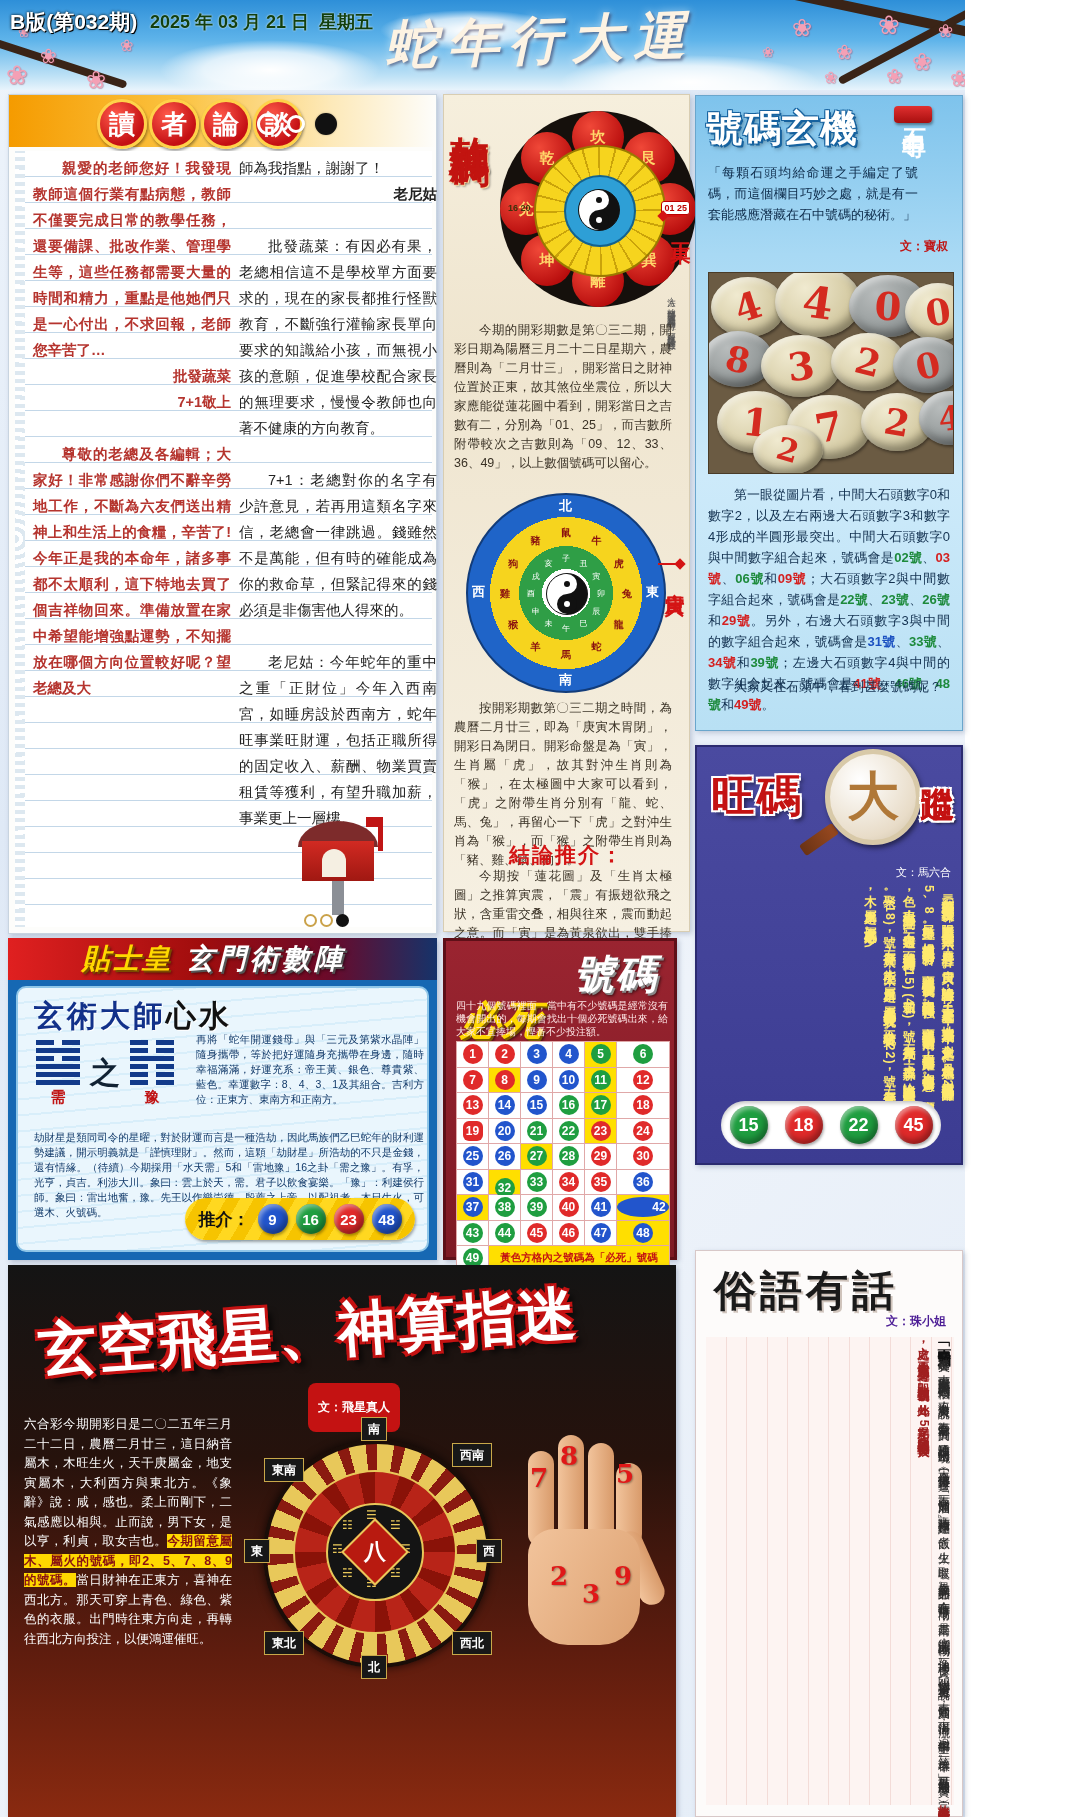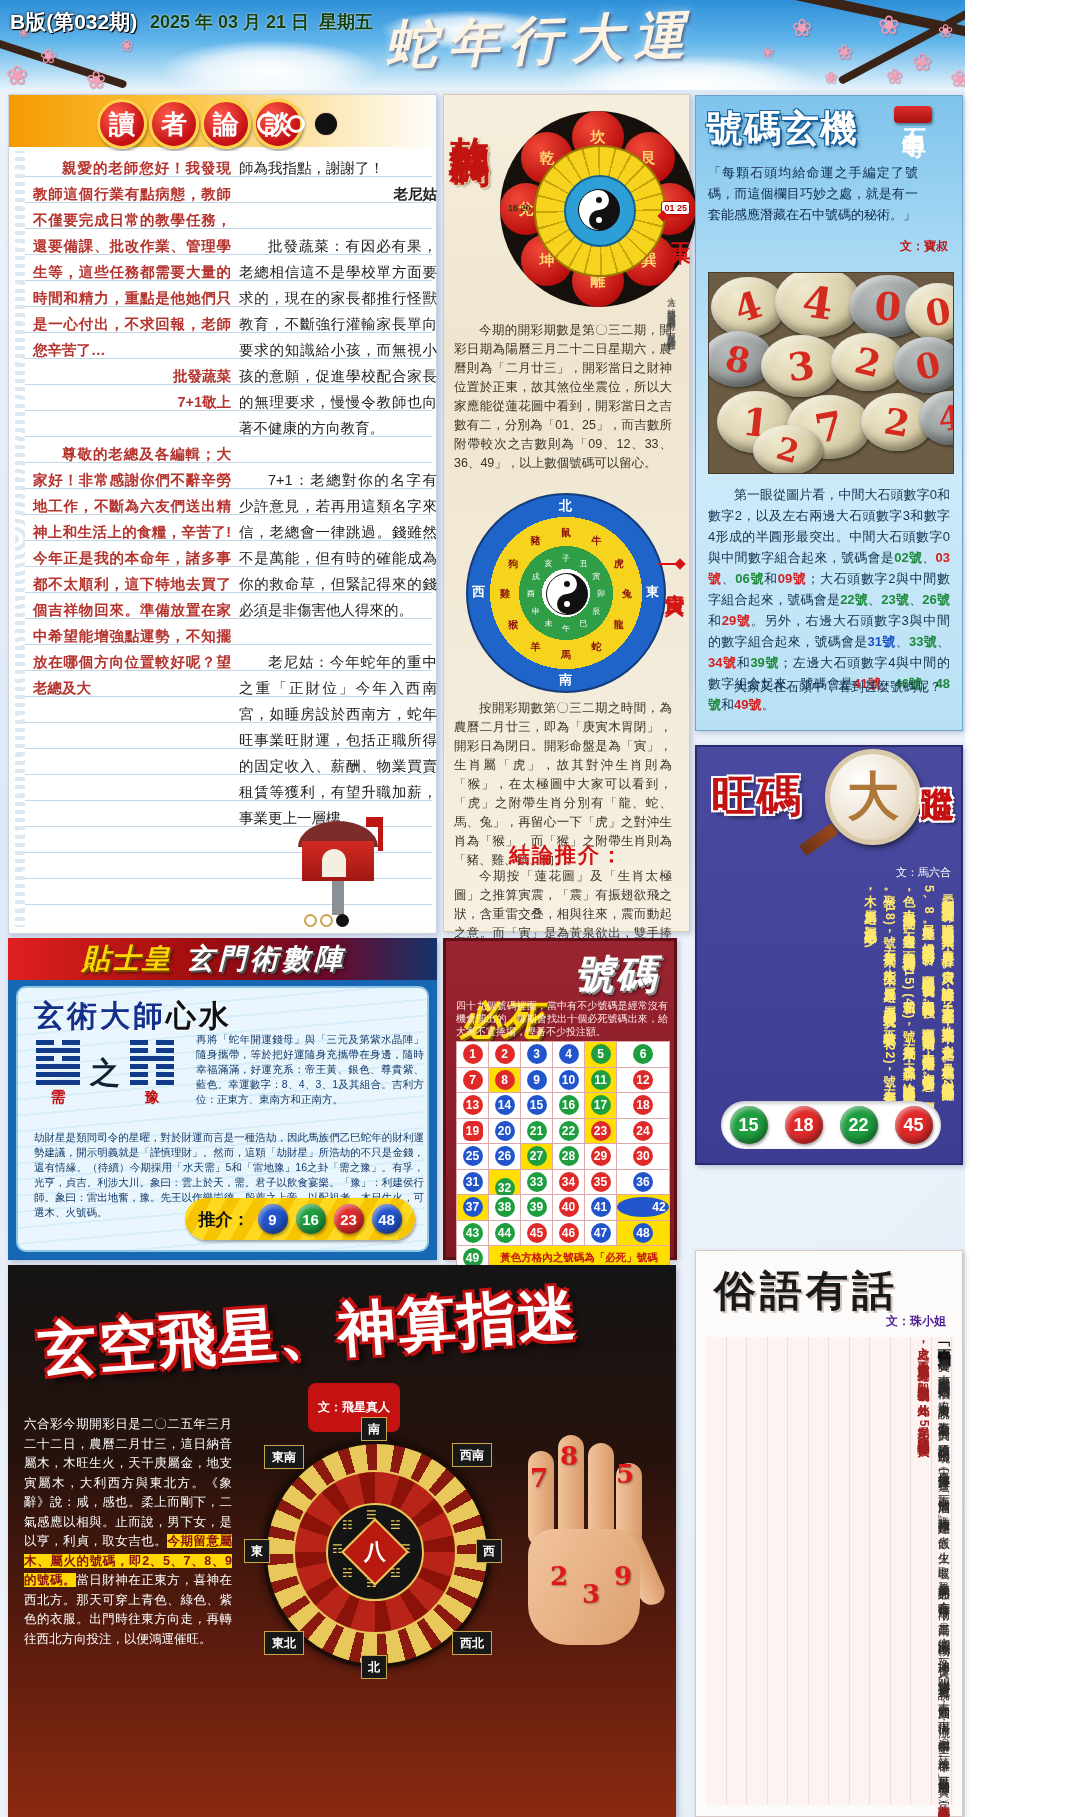--- a/index.html
+++ b/index.html
@@ -699,21 +699,21 @@
             <span>八</span>
           </div>
       <div id="lp-dirs">
             <div class="lp-dir" style="left: 113px; top: -8px;">南</div>
             <div class="lp-dir wide" style="left: 204px; top: 18px;">西南</div>
             <div class="lp-dir" style="left: 228px; top: 114px;">西</div>
             <div class="lp-dir wide" style="left: 204px; top: 206px;">西北</div>
             <div class="lp-dir" style="left: 113px; top: 230px;">北</div>
             <div class="lp-dir wide" style="left: 16px; top: 206px;">東北</div>
             <div class="lp-dir" style="left: -4px; top: 114px;">東</div>
-            <div class="lp-dir wide" style="left: 16px; top: 20px;">東南</div>
+            <div class="lp-dir wide" style="left: 16px; top: 33px;">東南</div>
           </div>
     </div>
     <div id="hand">
       <div class="finger" style="left:12px;top:18px;height:96px;"></div>
       <div class="finger" style="left:42px;top:2px;height:110px;"></div>
       <div class="finger" style="left:72px;top:10px;height:102px;"></div>
       <div class="finger" style="left:100px;top:30px;height:84px;"></div>
       <div id="thumb"></div>
       <div id="palm"></div>
       <div id="hand-nums">

